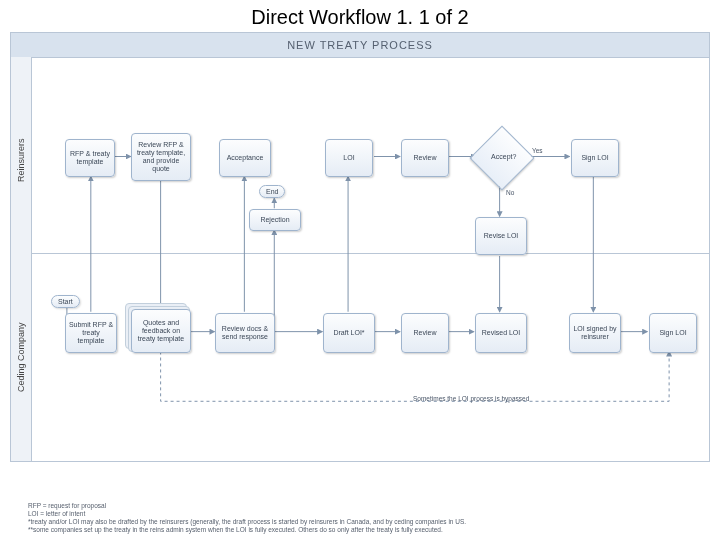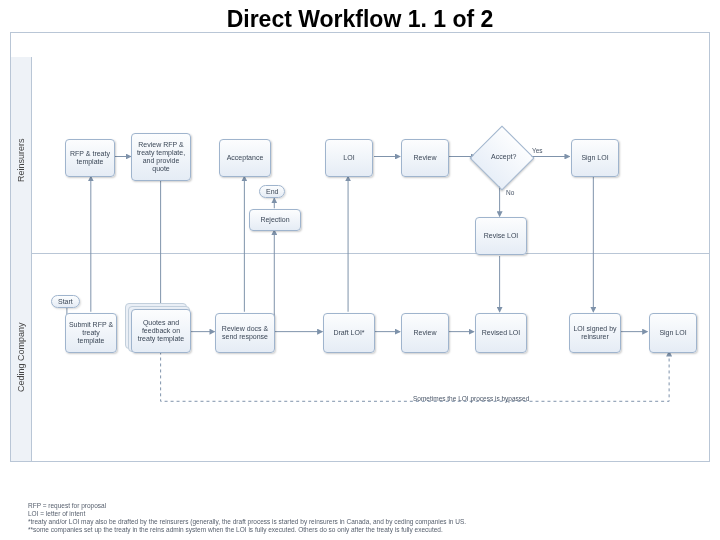--- a/index.html
+++ b/index.html
@@ -6,22 +6,22 @@
     margin: 0;
     font-family: Arial, sans-serif;
     background: #fff;
     width: 720px;
     height: 540px;
     overflow: hidden;
     position: relative;
   }
   .page-title {
     text-align: center;
-    font-size: 23px;
-    font-weight: bold;
+    font-size: 20px;
+    font-weight: normal;
     color: #000;
     padding: 6px 0 4px 0;
   }
   .frame {
     position: absolute;
     left: 10px;
     right: 10px;
     top: 32px;
     bottom: 78px;
     border: 1px solid #b9c6d6;
@@ -143,20 +143,21 @@
     font-size: 6.5px;
     color: #4a5668;
   }
 </style>
 </head>
 <body>
 
 <div class="page-title">Direct Workflow 1. 1 of 2</div>
 
 <div class="frame">
+  <div class="header-band">NEW TREATY PROCESS</div>
 
   <div class="lane-col">
     <div class="lane-label" style="top:100px;left:-10px;width:40px;">Reinsurers</div>
     <div class="lane-label" style="top:300px;left:-20px;width:60px;">Ceding Company</div>
   </div>
 
   <div class="lane-divider" style="top:220px;"></div>
 
   <div class="canvas">
 

